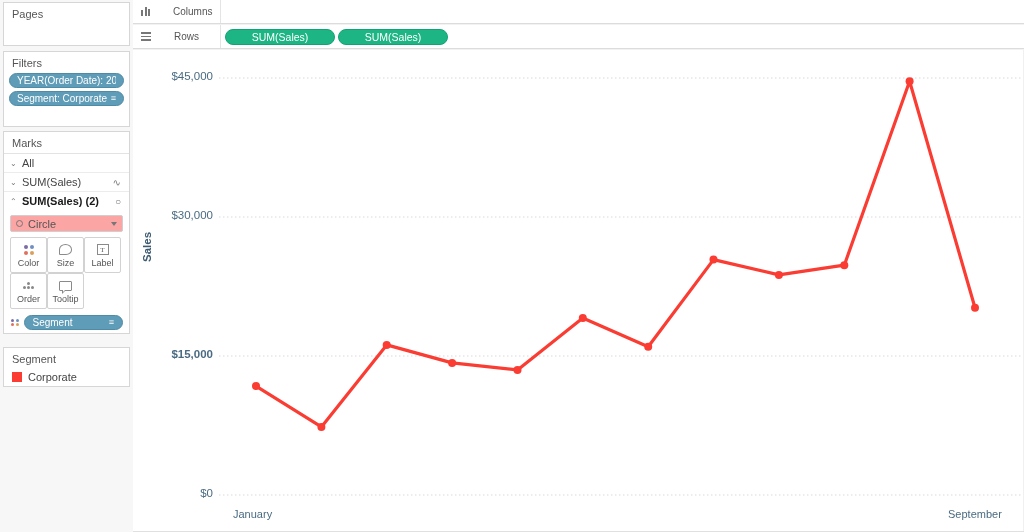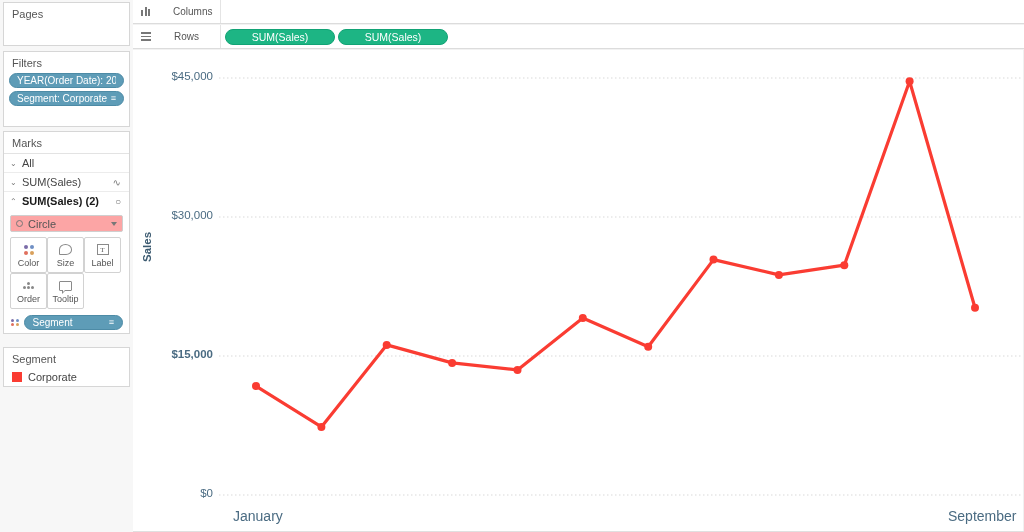--- a/index.html
+++ b/index.html
@@ -142,21 +142,21 @@
 
   .axis-label {
     position:absolute; font-size:11.5px; color:#4a6b82; text-align:right;
     white-space:nowrap;
   }
   .y-title {
     position:absolute; left:8px; top:212px;
     font-size:11.5px; color:#3b5a70; font-weight:bold;
     transform:rotate(-90deg); transform-origin:left top; white-space:nowrap;
   }
-  .x-label { position:absolute; font-size:14px; color:#4a6b82; white-space:nowrap; }
+  .x-label { position:absolute; font-size:11px; color:#4a6b82; white-space:nowrap; }
 
   #grid-svg, #line-svg { position:absolute; left:0; top:0; }
   .bottom-rule { position:absolute; left:0; bottom:0; width:891px; height:1px; background:#e0e0e0; }
   .right-edge { position:absolute; right:0; top:0; width:1px; height:482px; background:#f0f0f0; }
 </style>
 </head>
 <body>
 
 <div id="app">
 

